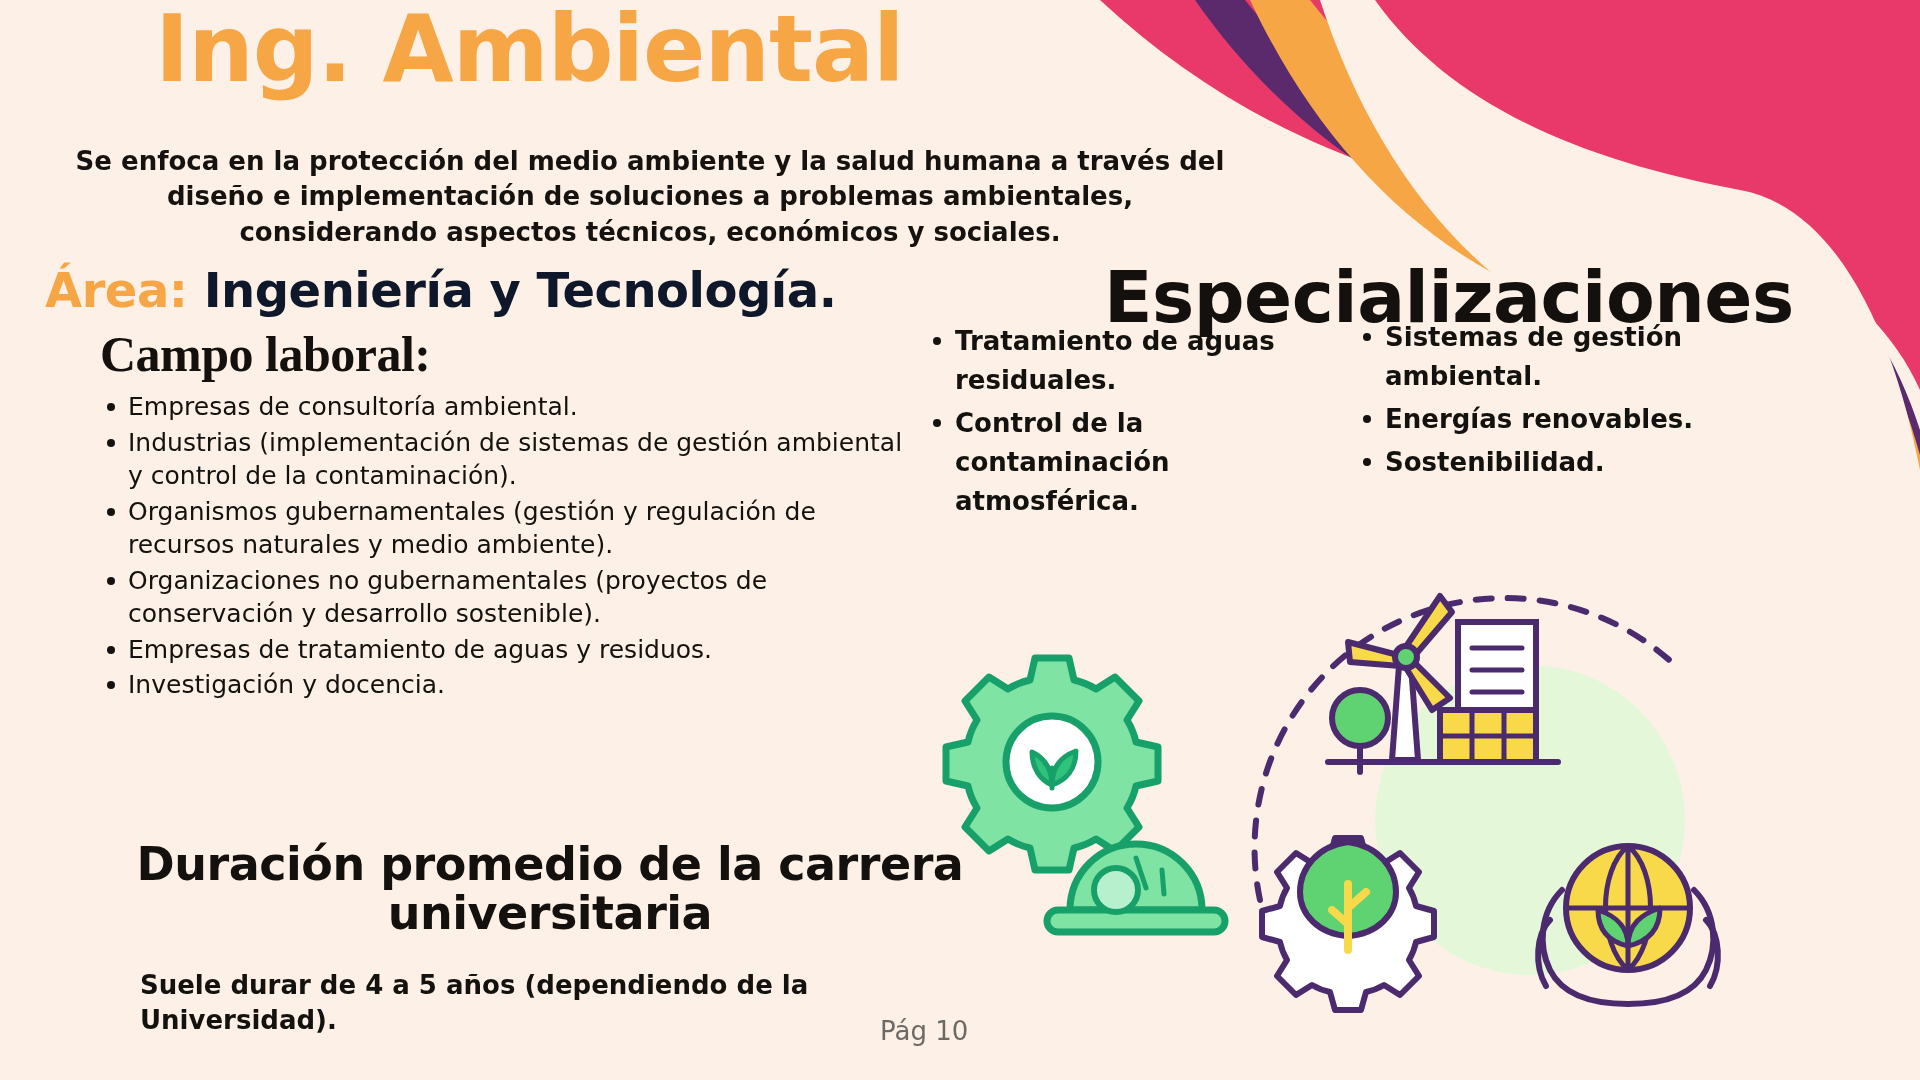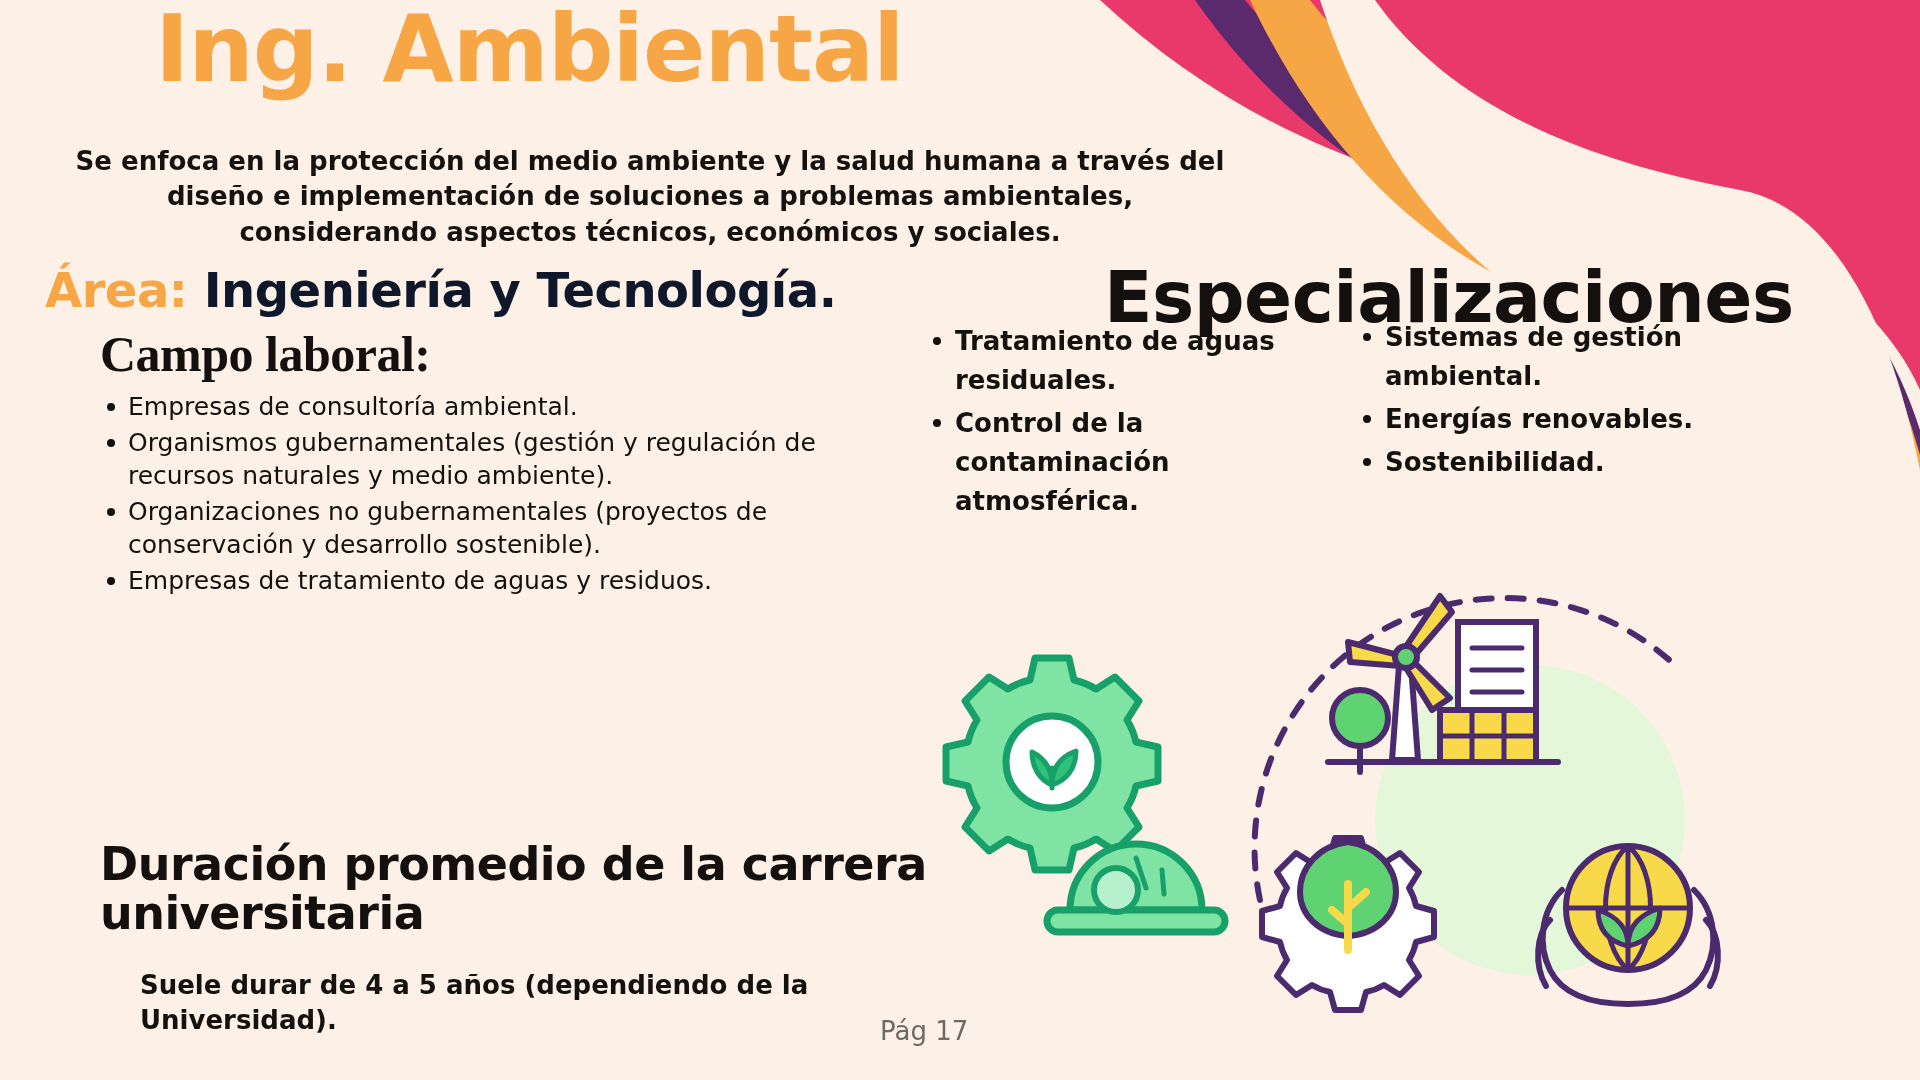--- a/index.html
+++ b/index.html
@@ -101,21 +101,21 @@
     height: 8px;
     border-radius: 50%;
     background: #14120f;
   }
 
   .duracion-heading {
     position: absolute;
     left: 100px;
     top: 840px;
     width: 900px;
-    text-align: left;
+    text-align: center;
     font-size: 46px;
     font-weight: bold;
     letter-spacing: -0.5px;
     line-height: 1.06;
     color: #14100d;
   }
 
   .duracion-text {
     position: absolute;
     left: 140px;
@@ -217,28 +217,30 @@
 <div class="intro">Se enfoca en la protección del medio ambiente y la salud humana a través del diseño e implementación de soluciones a problemas ambientales, considerando aspectos técnicos, económicos y sociales.</div>
 
 <div class="area">
   <span class="lead">Área:</span>
   <span class="rest">Ingeniería y Tecnología.</span>
 </div>
 
 <div class="campo-heading">Campo laboral:</div>
 <ul class="campo-list">
   <li>Empresas de consultoría ambiental.</li>
+  <li>Industrias (implementación de sistemas de gestión ambiental y control de la contaminación).</li>
   <li>Organismos gubernamentales (gestión y regulación de recursos naturales y medio ambiente).</li>
   <li>Organizaciones no gubernamentales (proyectos de conservación y desarrollo sostenible).</li>
   <li>Empresas de tratamiento de aguas y residuos.</li>
+  <li>Investigación y docencia.</li>
 </ul>
 
 <div class="duracion-heading">Duración promedio de la carrera universitaria</div>
 <div class="duracion-text">Suele durar de 4 a 5 años (dependiendo de la Universidad).</div>
-<div class="page-number">Pág 17</div>
+<div class="page-number">Pág 10</div>
 
 <div class="espec-heading">Especializaciones</div>
 <ul class="espec-col espec-col-left">
   <li>Tratamiento de aguas residuales.</li>
   <li>Control de la contaminación atmosférica.</li>
 </ul>
 <ul class="espec-col espec-col-right">
   <li>Sistemas de gestión ambiental.</li>
   <li>Energías renovables.</li>
   <li>Sostenibilidad.</li>

